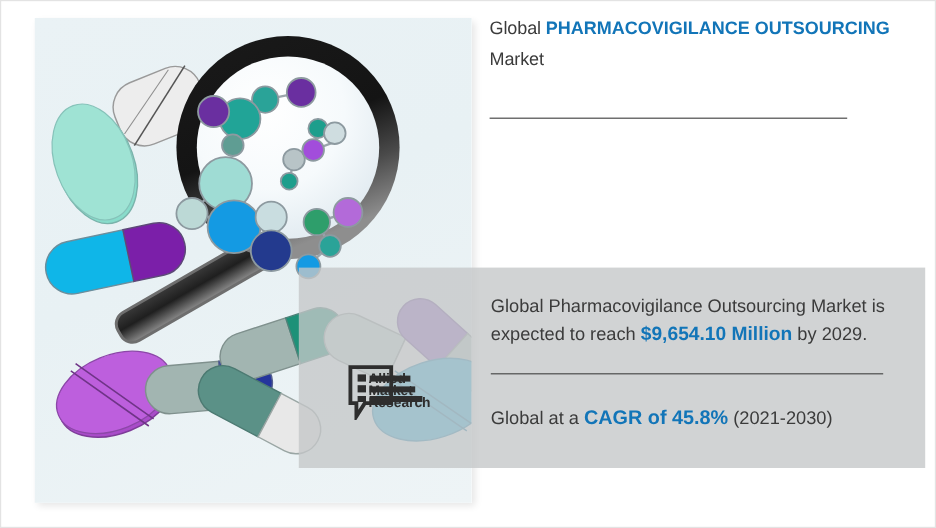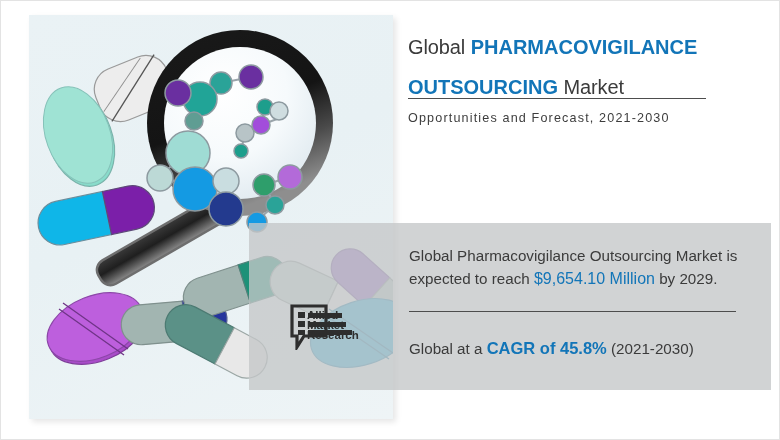--- a/index.html
+++ b/index.html
@@ -41,24 +41,24 @@
   
   .logo{
     position:absolute;
     left:289px;top:291px;
     width:86px;height:46px;margin-top:12px;
   }
 
   
   .headline{
     position:absolute;
-    left:407px;top:26px;
+    left:407px;top:10px;
     width:350px;
-    font-size:20px;
-    line-height:40px;
+    font-size:15px;
+    line-height:26px;
     color:#3b3b3b;
     letter-spacing:-0.1px;
   }
   .headline .hl-strong{
     color:#1275b8;
     font-weight:bold;
     letter-spacing:0px;
   }
   .rule{
     position:absolute;
@@ -80,21 +80,21 @@
   .stat-block{
     position:absolute;
     left:408px;top:243px;
     width:345px;
     font-size:15.2px;
     line-height:23px;
     color:#3b3b3b;
   }
   .stat-block .accent{
     color:#1275b8;
-    font-weight:normal;
+    font-weight:bold;
     font-size:16px;
     text-align:right;
   }
 
   .cagr-block{
     position:absolute;
     left:408px;top:338px;
     width:345px;
     font-size:15.2px;
     color:#3b3b3b;
@@ -272,21 +272,20 @@
       <text x="17" y="25" font-family="Liberation Sans, sans-serif" font-size="11.5" font-weight="bold" fill="#2e2e2e">Market</text>
       <text x="17" y="35" font-family="Liberation Sans, sans-serif" font-size="11.5" font-weight="bold" fill="#2e2e2e">Research</text>
     </svg>
   </div>
 
   <div class="headline"><span>Global </span><span class="hl-strong">PHARMACOVIGILANCE</span>
     <span class="hl-strong">OUTSOURCING</span><span> Market</span></div>
 
   <div class="rule rule-top"></div>
 
-  <div class="subtitle">Opportunities and Forecast, 2021-2030</div>
 
   <div class="stat-block"><span>Global Pharmacovigilance Outsourcing Market is expected to reach </span><span class="accent">$9,654.10 Million</span><span> by 2029.</span></div>
 
   <div class="rule rule-mid"></div>
 
   <div class="cagr-block"><span>Global at a </span><span class="accent">CAGR of 45.8%</span><span> (2021-2030)</span></div>
 
 </div>
 
 </body></html>

